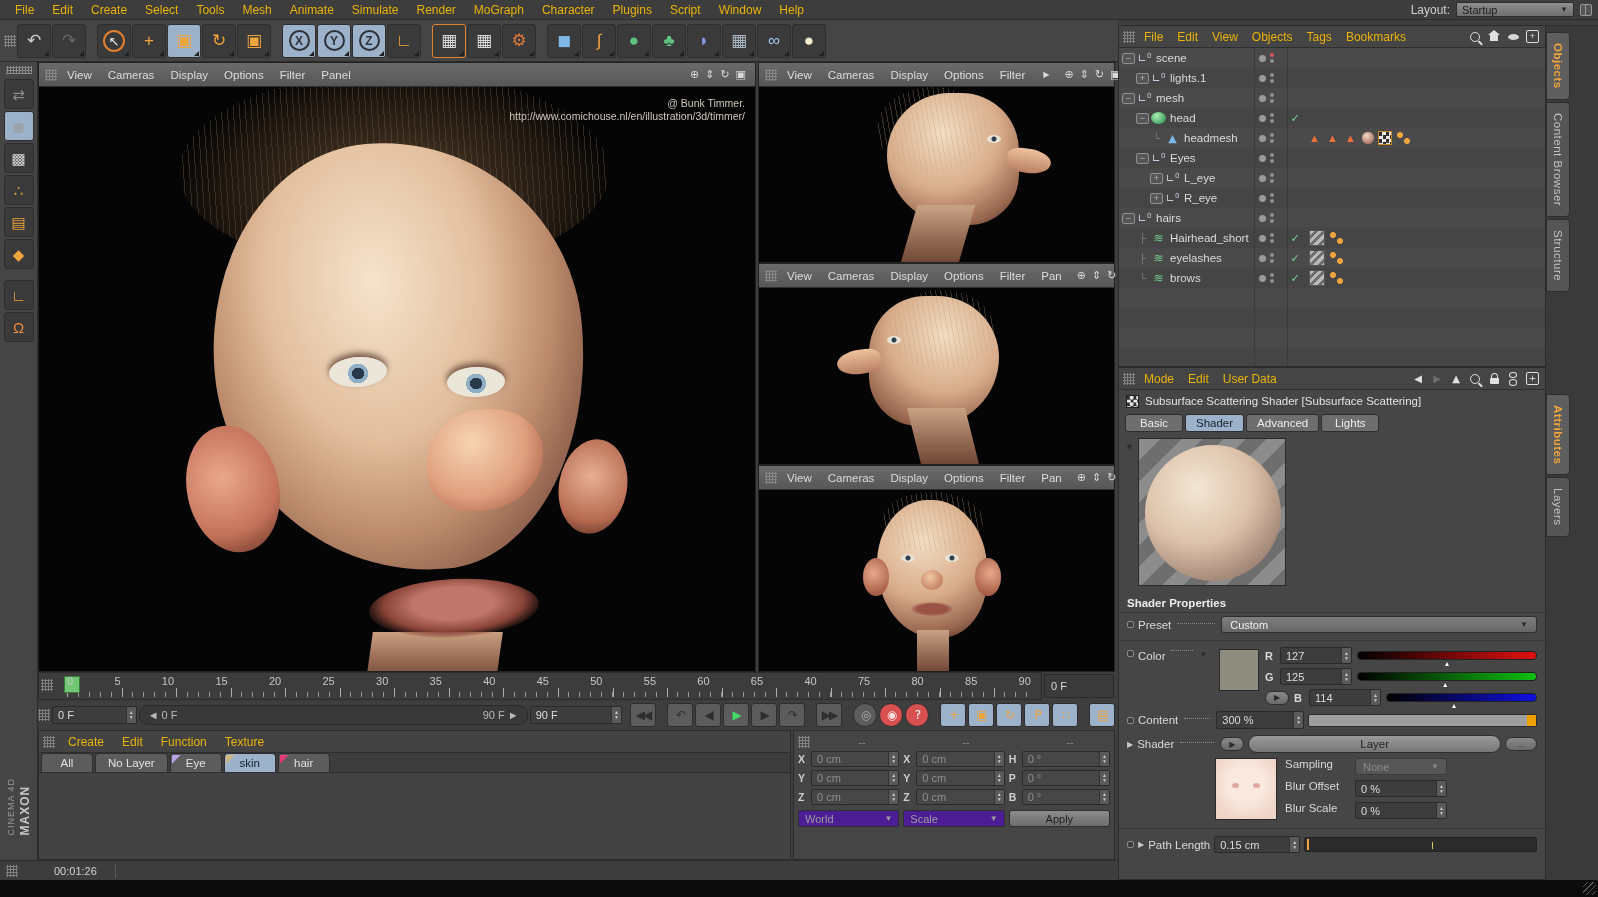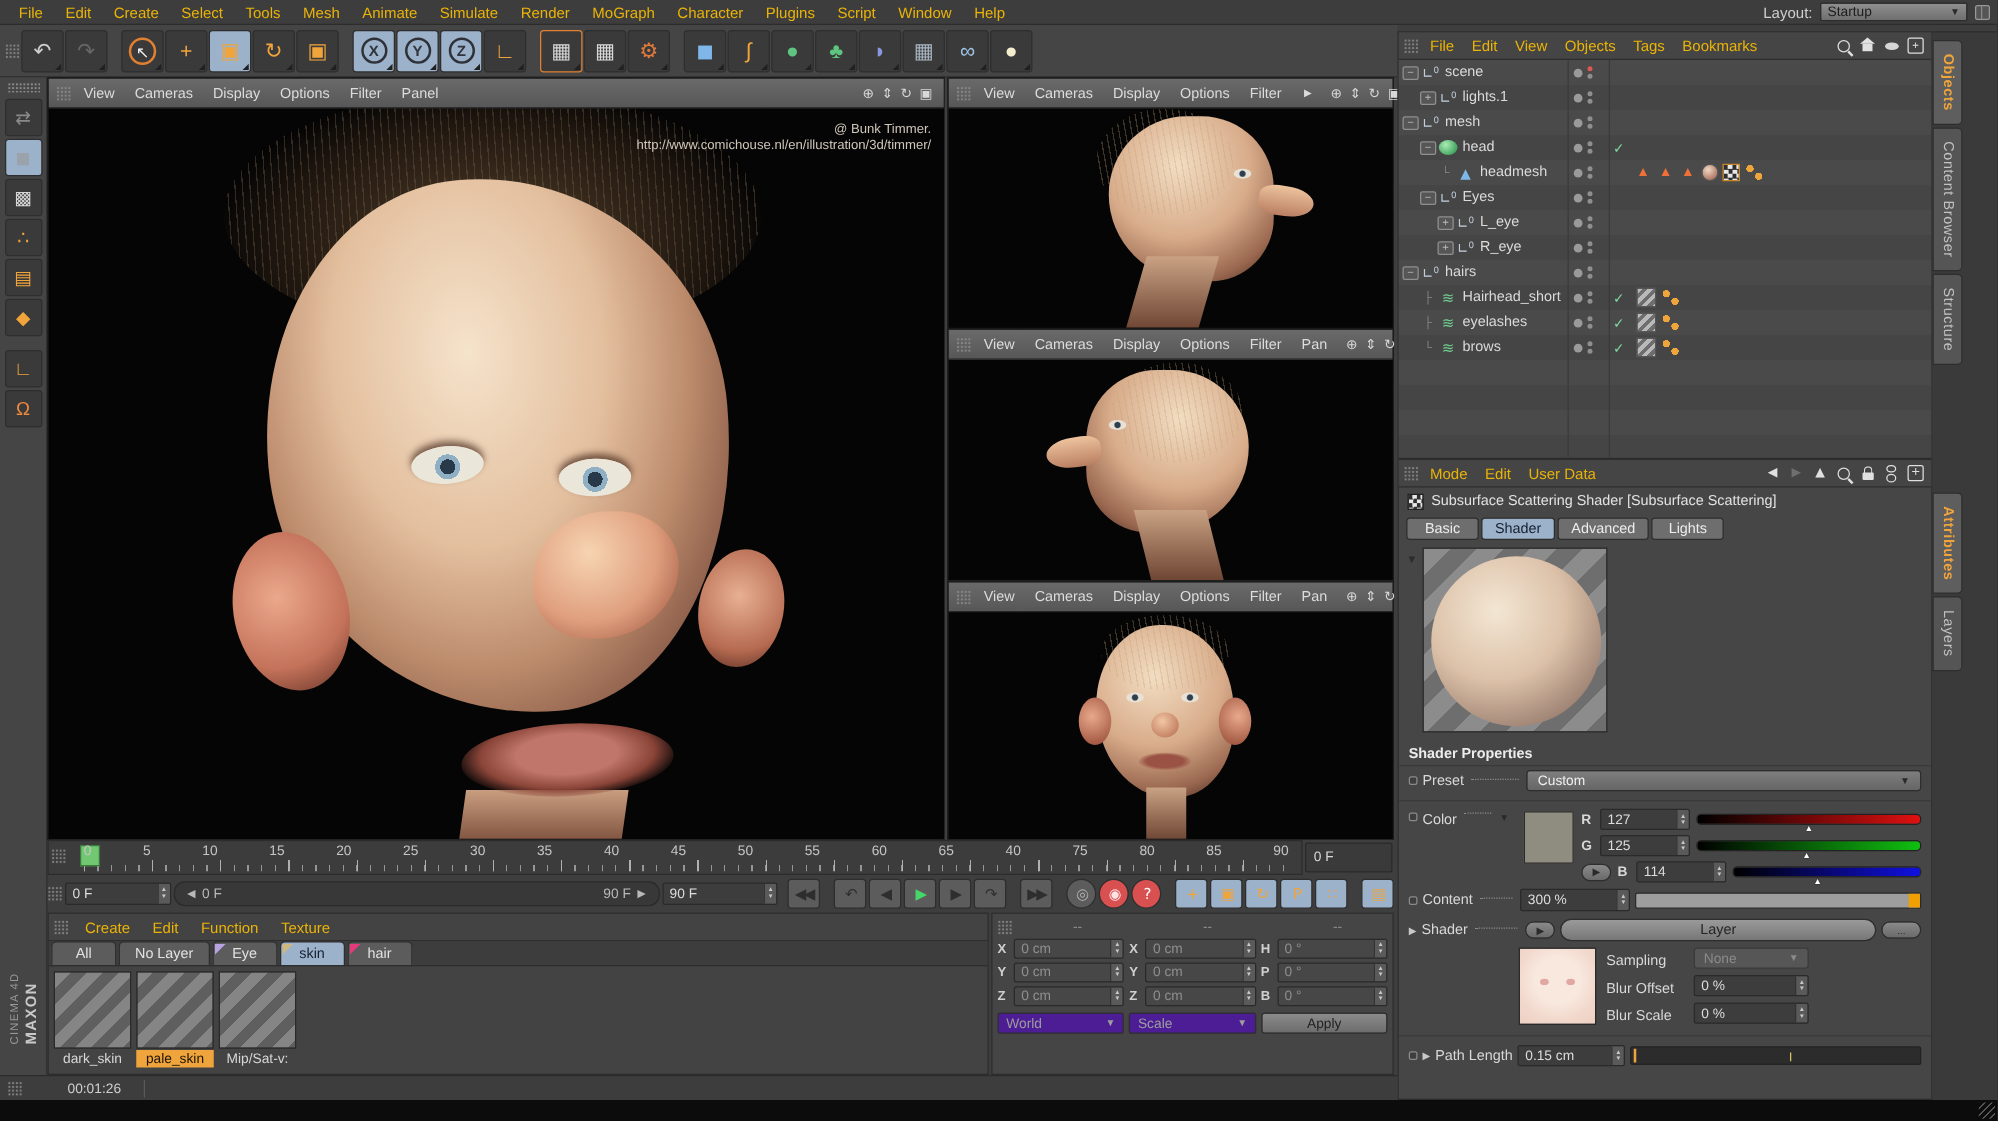--- a/index.html
+++ b/index.html
@@ -283,21 +283,21 @@
   .strength-slider .handle { position:absolute; right:0; top:0; width:9px; height:11px; background:#f0a000; }
   .layer-btn { flex:1; height:18px; background:linear-gradient(#9a9a9a,#777); border:1px solid #2e2e2e; border-radius:9px;
                display:flex; align-items:center; justify-content:center; color:#242424; font-size:11.5px; }
   .shader-sub { display:flex; padding:2px 8px 4px 96px; gap:8px; }
   .tex-thumb { width:62px; height:62px; border:1px solid #2a2a2a; flex:0 0 62px;
       background:radial-gradient(circle at 50% 42%, #f8e8de 0 40%, #f2d8cc 70%, #ecd0c2);
       position:relative; }
   .tex-thumb::before { content:""; position:absolute; left:16px; top:24px; width:7px; height:5px; border-radius:50%; background:#e0a8a0; }
   .tex-thumb::after { content:""; position:absolute; right:16px; top:24px; width:7px; height:5px; border-radius:50%; background:#e0a8a0; }
   .shader-sub-rows { flex:1; display:flex; flex-direction:column; gap:5px; }
-  .ssrow { display:flex; align-items:flex-end; gap:8px; }
+  .ssrow { display:flex; align-items:flex-start; gap:8px; }
   .ssrow .sl { width:62px; color:#d8d8d8; font-size:11.5px; }
   .ssrow .field { width:92px; height:17px; }
   .dis-dd { width:92px; height:17px; background:#565656; border:1px solid #3a3a3a; border-radius:3px; display:flex;
             align-items:center; padding:0 7px; color:#8a8a8a; }
   .dis-dd .dd-arrow { margin-left:auto; font-size:8px; }
   .disc-arrow { color:#c8c8c8; font-size:8px; }
   .plen-bar { position:relative; flex:1; height:15px; background:#2c2c2c; border:1px solid #222; border-radius:2px; }
   .plen-bar .caret { position:absolute; left:2px; top:1px; width:2px; height:11px; background:#f0a43c; }
   .plen-bar .ytick { position:absolute; left:55%; top:4px; width:1px; height:7px; background:#d8c860; }
   .prow .field { width:86px; height:17px; }
@@ -770,43 +770,20 @@
         <div class="mtab active">
           <span class="tabcorner" style="background: rgb(205, 184, 127);"></span>
           <span>skin</span>
         </div>
 
         <div class="mtab">
           <span class="tabcorner" style="background: rgb(226, 58, 122);"></span>
           <span>hair</span>
         </div>
       </div>
-    <div class="mat-body">
-
-        <div class="mat-item">
-          <div class="mat-thumb">
-            <i></i>
-          </div>
-          <div class="mat-label">dark_skin</div>
-        </div>
-
-        <div class="mat-item sel">
-          <div class="mat-thumb">
-            <i></i>
-          </div>
-          <div class="mat-label">pale_skin</div>
-        </div>
-
-        <div class="mat-item">
-          <div class="mat-thumb">
-            <i></i>
-          </div>
-          <div class="mat-label">Mip/Sat-v:</div>
-        </div>
-      </div>
   </div>
 
   <div class="coord-panel">
     <div class="coord-head">
       <span class="grip"></span>
       <div style="display:flex;flex:1">
 
       <span class="hcol">--</span>
           <span class="hcol">--</span>
           <span class="hcol">--</span>

